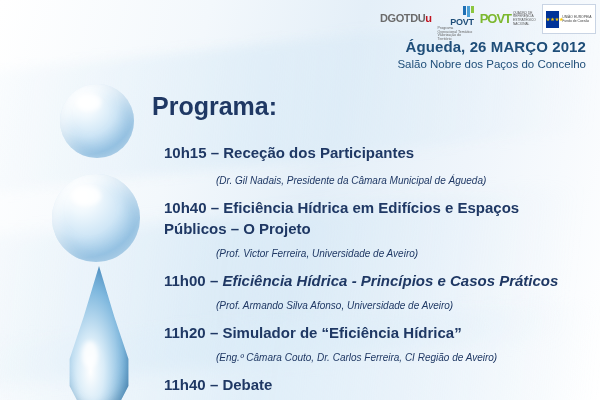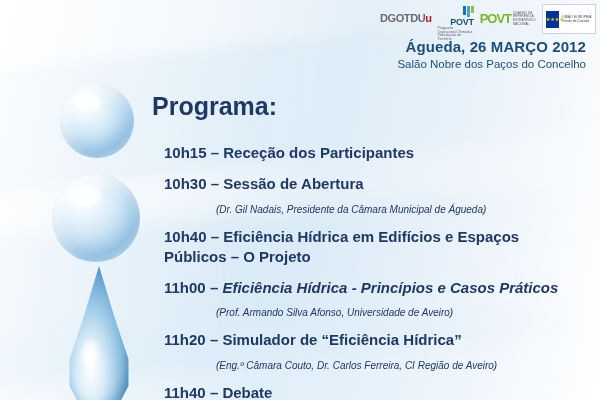--- a/index.html
+++ b/index.html
@@ -306,34 +306,30 @@
 
     <div class="item">
       <div class="item-main">
         <span>10h15</span>
         <span>–</span>
         <span>Receção dos Participantes</span>
       </div>
     </div>
 
     <div class="item">
-      <div class="item-main">
-        <span>10h30</span>
-        <span>–</span>
-        <span>Sessão de Abertura</span>
-      </div>
       <div class="item-sub">(Dr. Gil Nadais, Presidente da Câmara Municipal de Águeda)</div>
     </div>
 
     <div class="item">
       <div class="item-main">
         <span>10h40</span>
         <span>–</span>
         <span>Eficiência Hídrica em Edifícios e Espaços Públicos – O Projeto</span>
       </div>
+      <div class="item-sub">(Prof. Victor Ferreira, Universidade de Aveiro)</div>
     </div>
 
     <div class="item">
       <div class="item-main">
         <span>11h00</span>
         <span>–</span>
         <span class="title-italic">Eficiência Hídrica - Princípios e Casos Práticos</span>
       </div>
       <div class="item-sub">(Prof. Armando Silva Afonso, Universidade de Aveiro)</div>
     </div>

